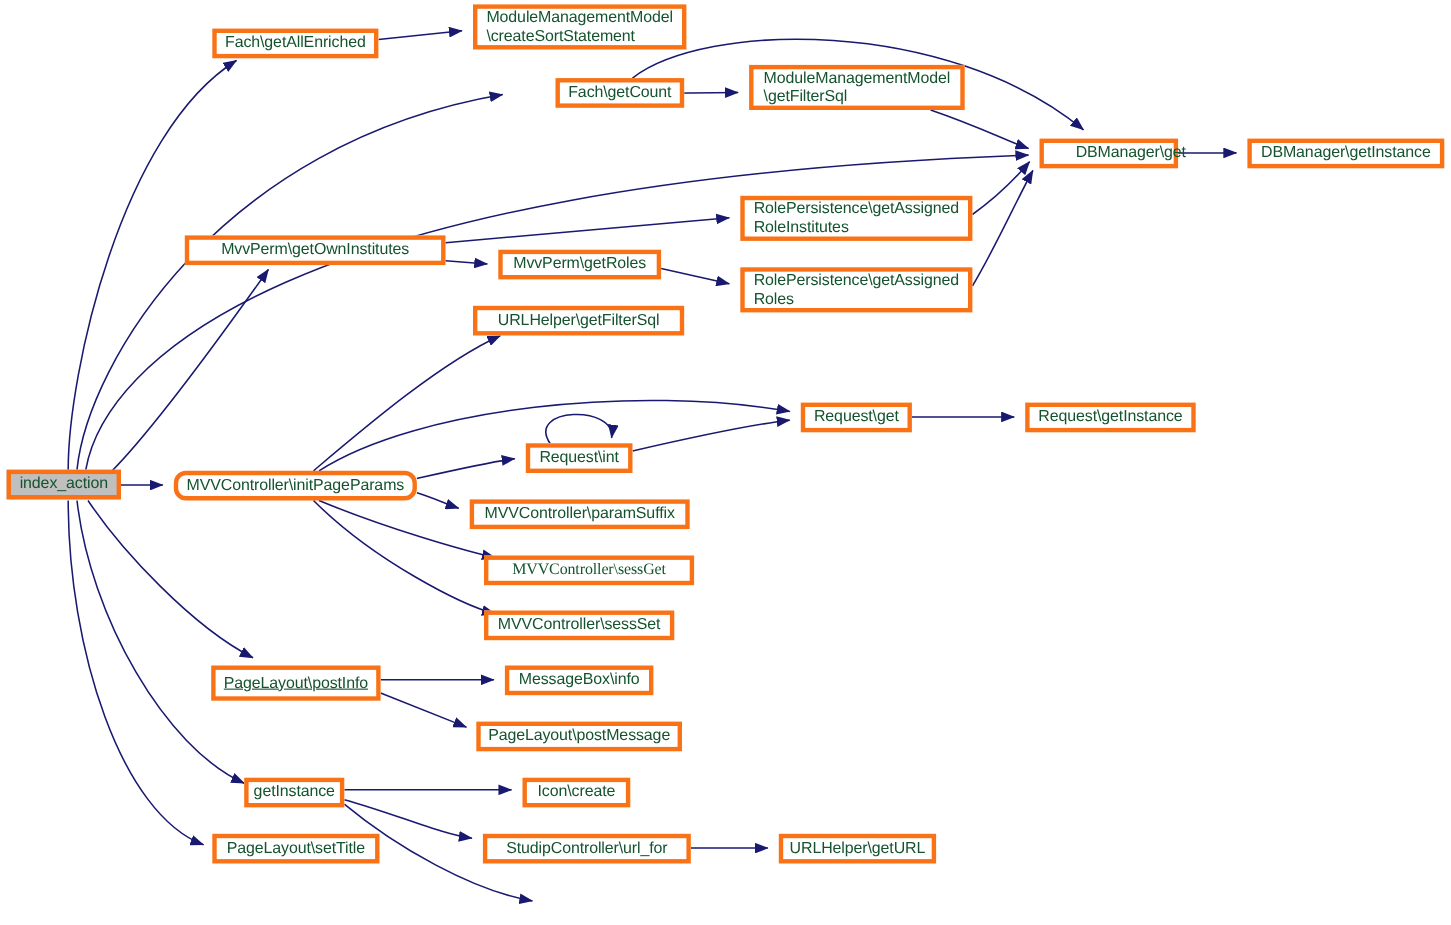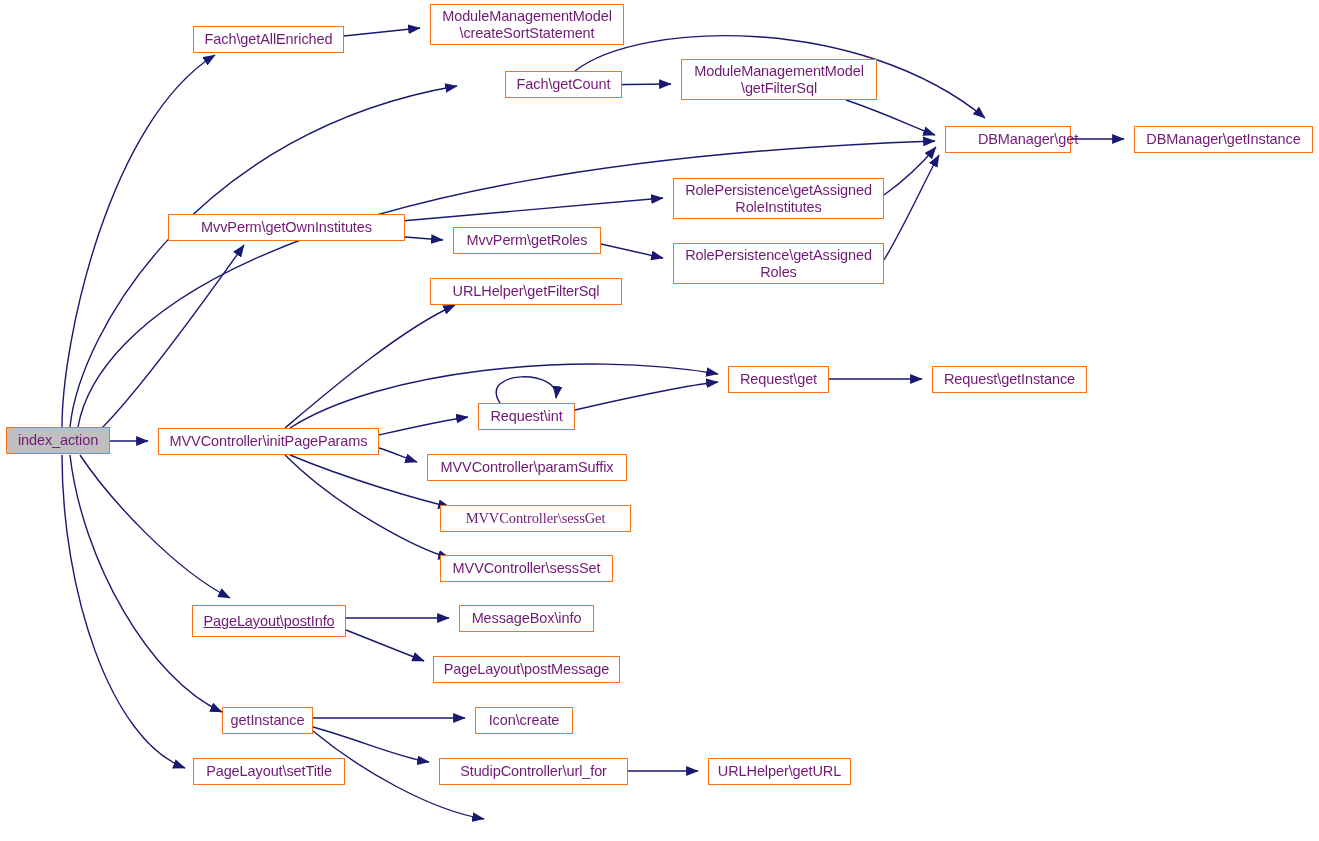--- a/index.html
+++ b/index.html
@@ -21,29 +21,28 @@
     position: absolute;
     left: 0;
     top: 0;
     width: 1319px;
     height: 841px;
     pointer-events: none;
   }
   .node {
     position: absolute;
     box-sizing: border-box;
-    border: 1px solid #f97316;
+    border: 4px solid #f97316;
     background: #ffffff;
-    color: #701a75;
+    color: #14532d;
     font-size: 14.5px;
     line-height: 1.12;
     display: flex;
     align-items: center;
     justify-content: center;
-    text-align: center;
     white-space: pre-line;
     letter-spacing: -0.1px;
   }
   .node.highlight {
     background: #bfbfbf;
   }
 </style>
 </head>
 <body>
 
@@ -103,21 +102,21 @@
       <div class="node" style="left: 168px; top: 214px; width: 237px; height: 27px;">MvvPerm\getOwnInstitutes</div>
       <div class="node" style="left: 673px; top: 178px; width: 211px; height: 41px;">RolePersistence\getAssigned
 RoleInstitutes</div>
       <div class="node" style="left: 453px; top: 227px; width: 148px; height: 27px;">MvvPerm\getRoles</div>
       <div class="node" style="left: 673px; top: 243px; width: 211px; height: 41px;">RolePersistence\getAssigned
 Roles</div>
       <div class="node" style="left: 430px; top: 278px; width: 192px; height: 27px;">URLHelper\getFilterSql</div>
       <div class="node" style="left: 728px; top: 366px; width: 101px; height: 27px;">Request\get</div>
       <div class="node" style="left: 932px; top: 366px; width: 155px; height: 27px;">Request\getInstance</div>
       <div class="node" style="left: 478px; top: 403px; width: 97px; height: 27px;">Request\int</div>
-      <div class="node" style="left: 158px; top: 428px; width: 221px; height: 27px;">MVVController\initPageParams</div>
+      <div class="node" style="left: 158px; top: 428px; width: 221px; height: 27px; border-radius: 11px;">MVVController\initPageParams</div>
       <div class="node" style="left: 427px; top: 454px; width: 200px; height: 27px;">MVVController\paramSuffix</div>
       <div class="node" style="left: 440px; top: 505px; width: 191px; height: 27px; font-family: Liberation Serif, serif;">MVVController\sessGet</div>
       <div class="node" style="left: 440px; top: 555px; width: 173px; height: 27px;">MVVController\sessSet</div>
       <div class="node" style="left: 192px; top: 605px; width: 154px; height: 32px; text-decoration: underline;">PageLayout\postInfo</div>
       <div class="node" style="left: 459px; top: 605px; width: 135px; height: 27px;">MessageBox\info</div>
       <div class="node" style="left: 433px; top: 656px; width: 187px; height: 27px;">PageLayout\postMessage</div>
       <div class="node" style="left: 222px; top: 707px; width: 91px; height: 27px;">getInstance</div>
       <div class="node" style="left: 475px; top: 707px; width: 98px; height: 27px;">Icon\create</div>
       <div class="node" style="left: 193px; top: 758px; width: 152px; height: 27px;">PageLayout\setTitle</div>
       <div class="node" style="left: 439px; top: 758px; width: 189px; height: 27px;">StudipController\url_for</div>

